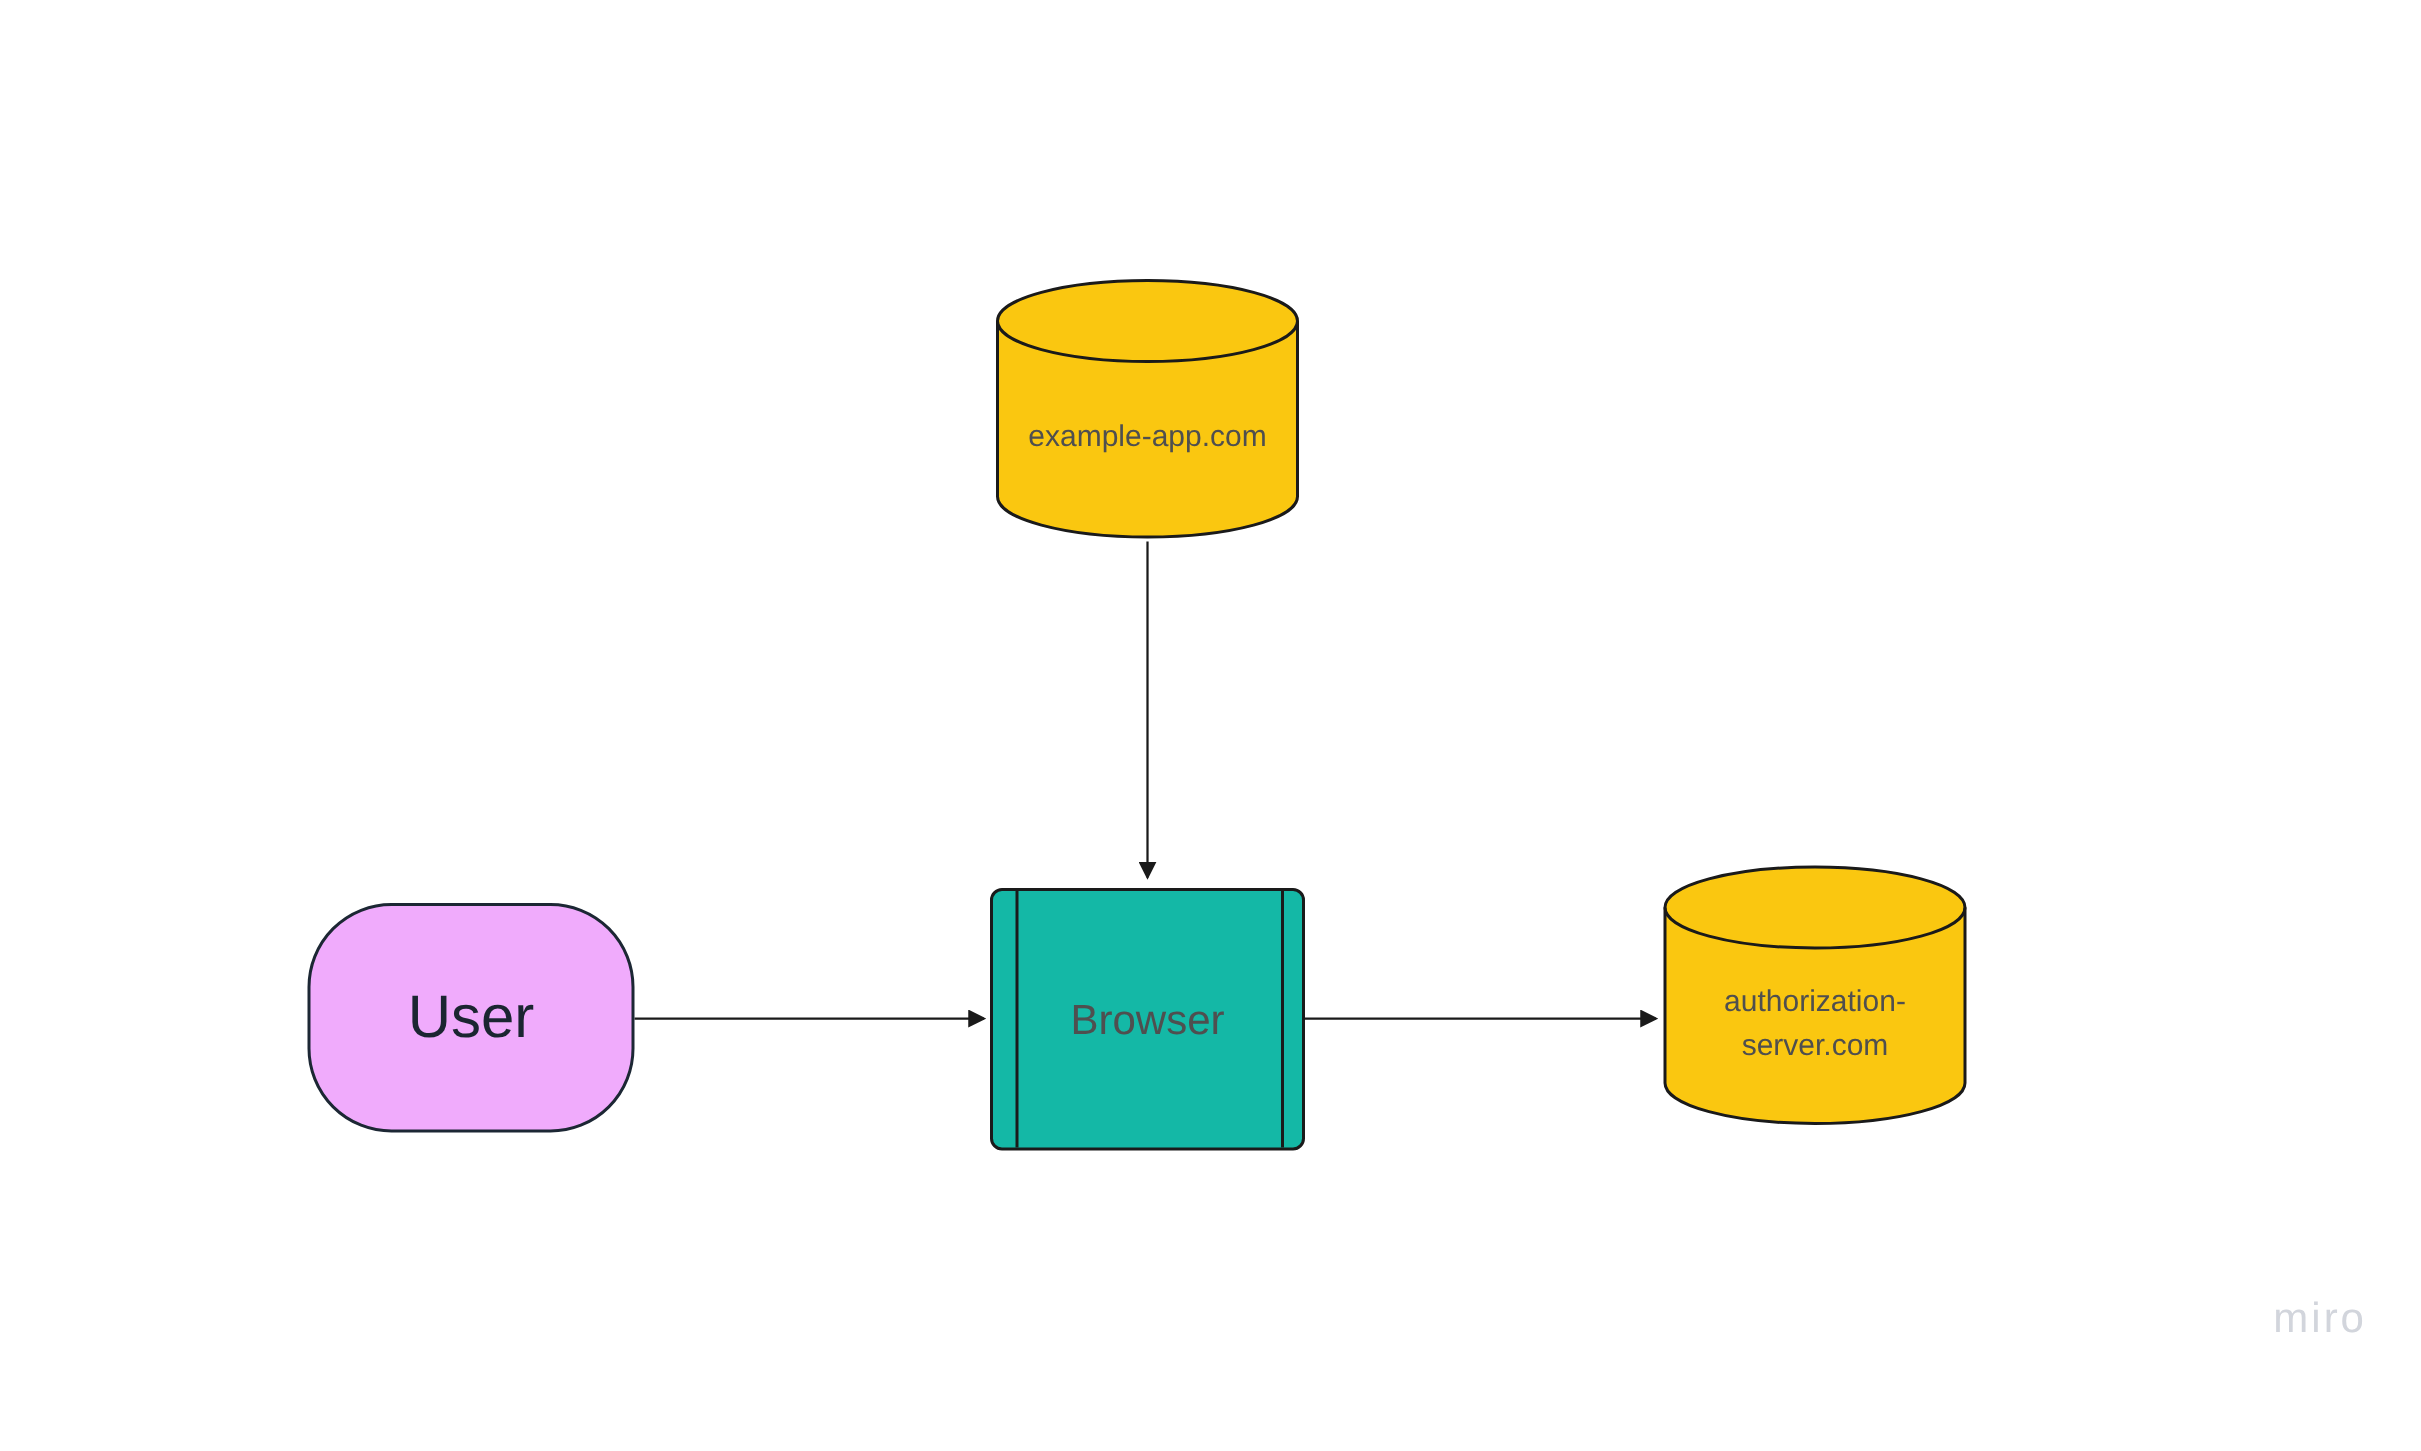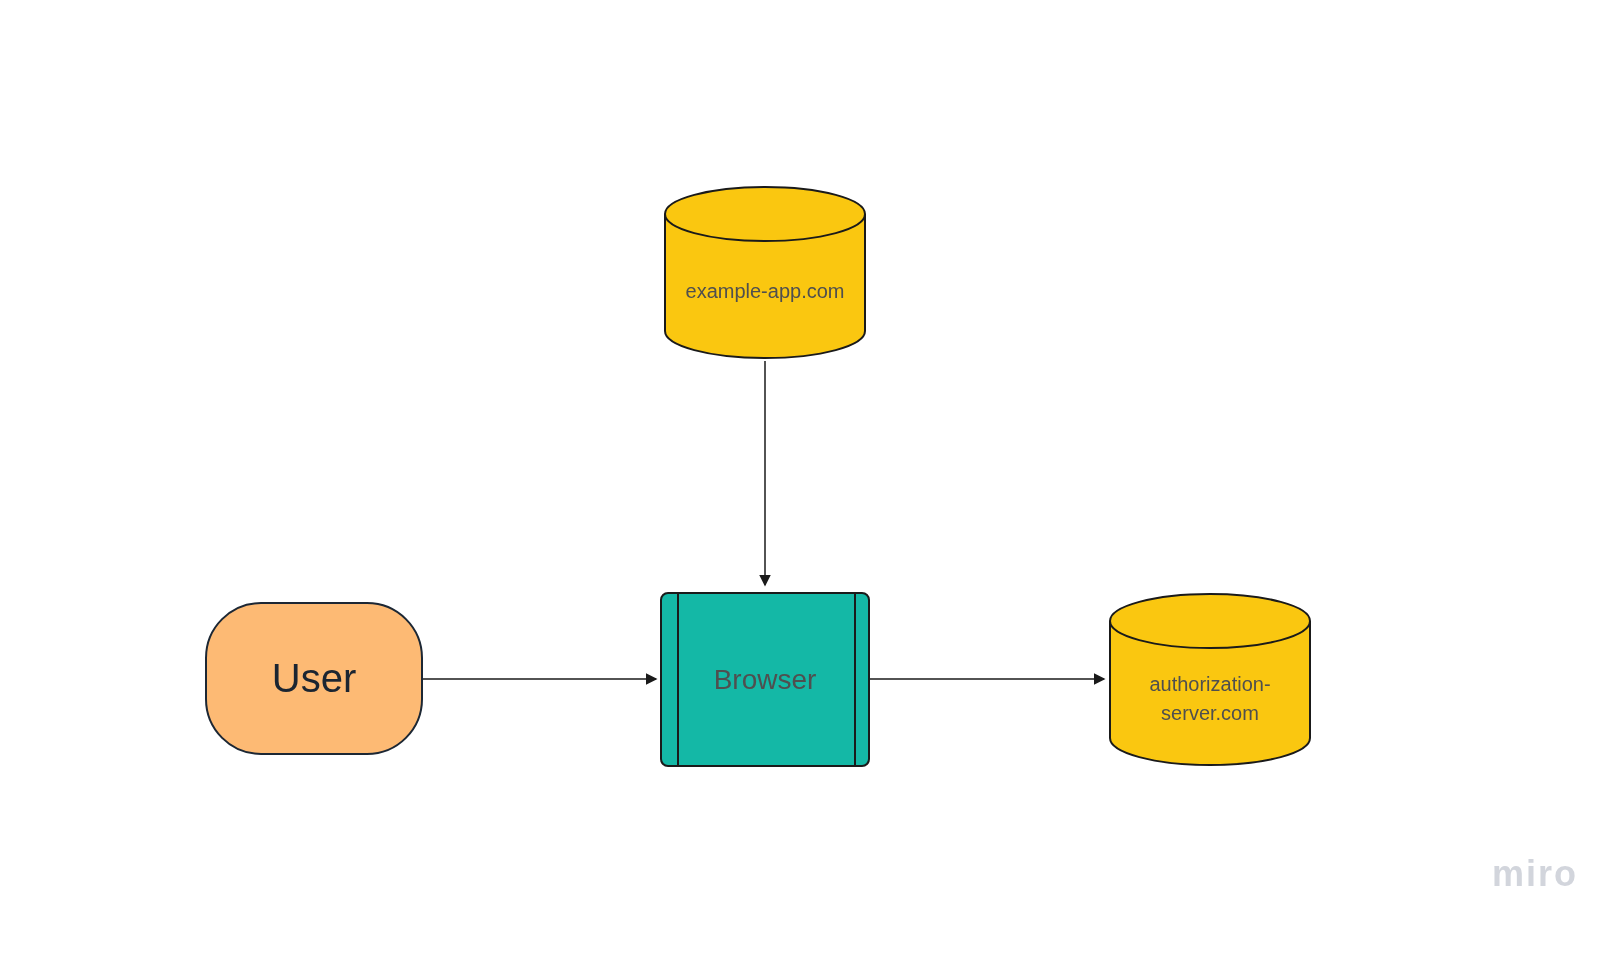--- a/index.html
+++ b/index.html
@@ -30,21 +30,21 @@
     inset: 0;
     display: flex;
     align-items: center;
     justify-content: center;
     text-align: center;
     pointer-events: none;
   }
   
   .node.example-app { left: 663px; top: 185px; width: 204px; height: 175px; }
   
-  .node.auth-server { left: 1108px; top: 592px; width: 204px; height: 175px; }
+  .node.auth-server { left: 1108px; top: 576px; width: 204px; height: 175px; }
   .cyl-svg { position: absolute; inset: 0; width: 100%; height: 100%; display: block; }
   .cyl-label {
     padding-top: 38px;
     font-size: 20px;
     line-height: 1.45;
     color: #4f4f4f;
   }
   .auth-label-inner { width: 160px; margin: 0 auto; }
   
   .node.user {
@@ -73,22 +73,22 @@
     top: 0; bottom: 0;
     width: 2px;
     background: #1a1a1a;
   }
   .pp-left  { left: 15px; }
   .pp-right { right: 12px; }
   .watermark {
     position: absolute;
     right: 36px;
     bottom: 33px;
-    font-size: 36px;
-    font-weight: 700;
+    font-size: 28px;
+    font-weight: 400;
     letter-spacing: 2px;
     color: #d2d5dc;
     user-select: none;
   }
 </style>
 </head>
 <body>
 
 <div class="canvas">
 
@@ -104,21 +104,21 @@
   </svg>
 
   <div class="node example-app">
     <svg class="cyl-svg" viewBox="0 0 204 175" xmlns="http://www.w3.org/2000/svg">
       <path d="M2 29 A100 27 0 0 1 202 29 L202 146 A100 27 0 0 1 2 146 Z" fill="#FAC710" stroke="#1a1a1a" stroke-width="2"></path>
       <path d="M2 29 A100 27 0 0 0 202 29" fill="none" stroke="#1a1a1a" stroke-width="2"></path>
     </svg>
     <div class="node-label cyl-label">example-app.com</div>
   </div>
 
-  <div class="node user" style="background-color: #fdba74;">
+  <div class="node user" style="background-color: #f0abfc;">
     <div class="node-label user-label">User</div>
   </div>
 
   <div class="node browser" style="background-color: #14b8a6;">
     <span class="pp-line pp-left"></span>
     <span class="pp-line pp-right"></span>
     <div class="node-label browser-label">Browser</div>
   </div>
 
   <div class="node auth-server">

